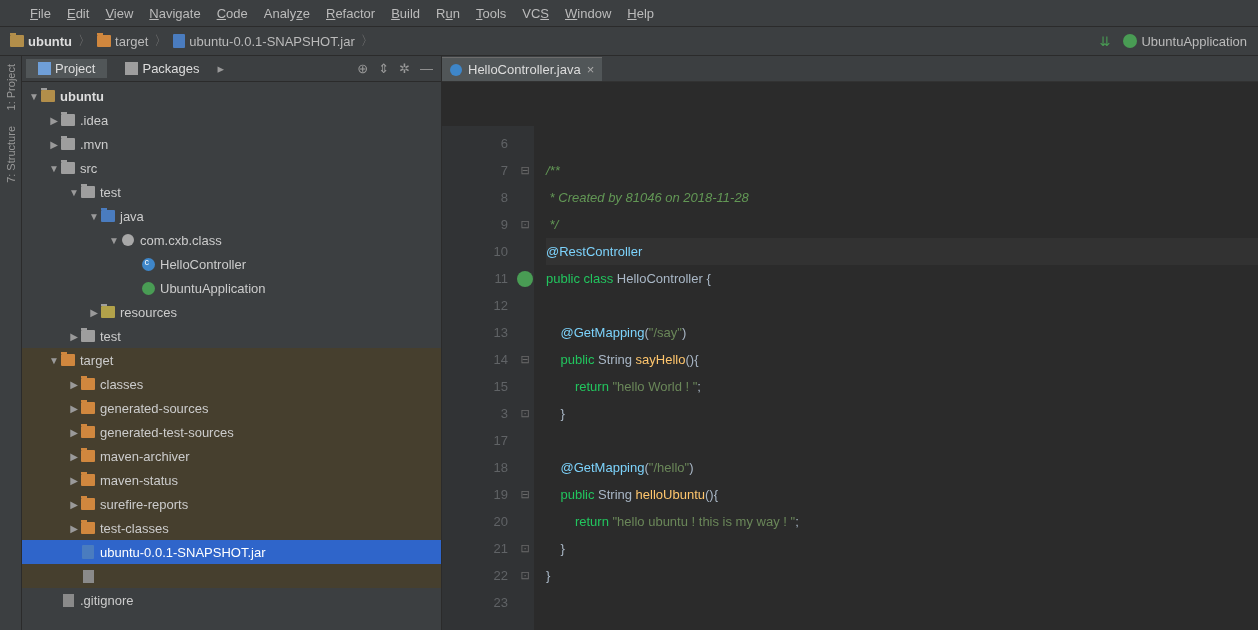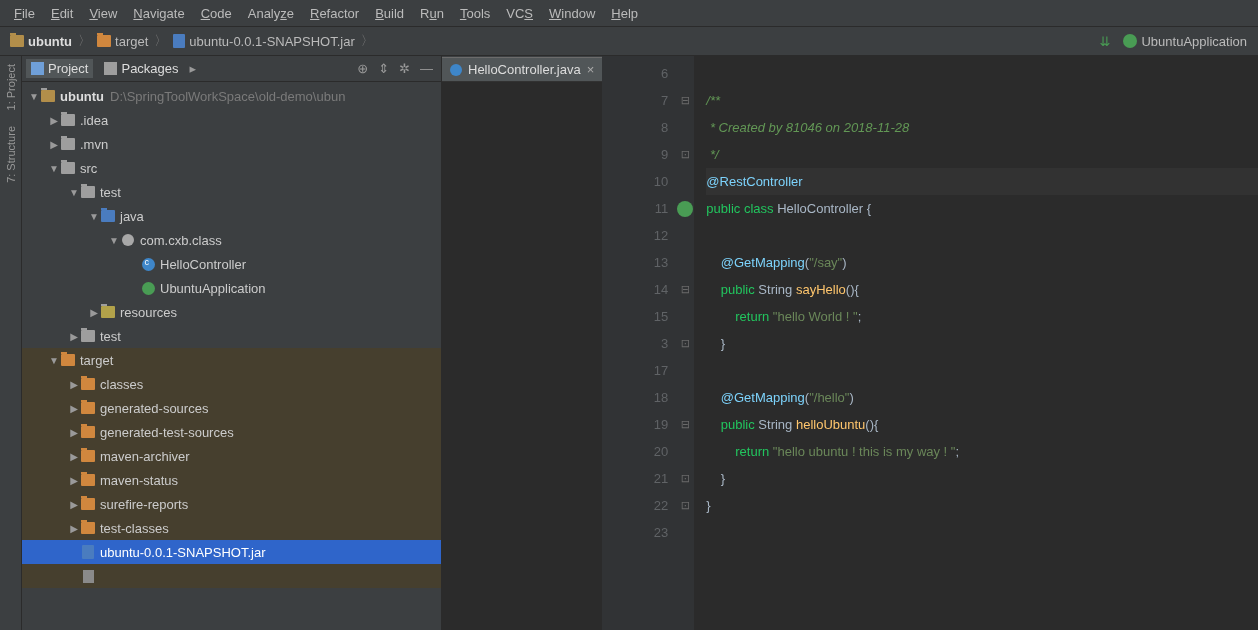--- a/index.html
+++ b/index.html
@@ -1,19 +1,19 @@
 <!DOCTYPE html>
 <html><head>
 <meta charset="utf-8">
 <style>
 * { margin:0; padding:0; box-sizing:border-box; font-family:"Segoe UI",Arial,sans-serif; font-size:13px; }
 body { background:#3c3f41; color:#bbb; width:1258px; height:630px; overflow:hidden; }
 
 
-.menubar { height:26px; background:#3c3f41; display:flex; align-items:center; padding:0 6px; color:#bbb; }
+.menubar { height:26px; background:#3c3f41; display:flex; align-items:center; padding:0 22px; color:#bbb; }
 .menubar span { padding:0 8px; cursor:default; }
 .menubar u { text-decoration:underline; }
 
 
 .navrow { height:30px; background:#3c3f41; border-top:1px solid #2b2b2b; border-bottom:1px solid #2b2b2b; display:flex; align-items:center; padding:0 6px; color:#bbb; position:relative; }
 .crumb { display:flex; align-items:center; gap:4px; padding:0 4px 0 4px; height:22px;}
 .arrow-sep { color:#777; padding:0 2px; }
 .fld-ico { width:14px; height:12px; background:#b28e4a; border-radius:1px; display:inline-block; position:relative; }
 .fld-ico::before { content:""; position:absolute; top:-2px; left:0; width:6px; height:2px; background:#b28e4a; }
 .fld-orange::before, .fld-orange{ background:#d0873e; }
@@ -25,21 +25,21 @@
 
 .main { display:flex; height:574px; }
 
 
 .vstrip { width:22px; background:#3c3f41; border-right:1px solid #2b2b2b; display:flex; flex-direction:column; align-items:center; }
 .vstrip .vt { writing-mode:vertical-rl; transform:rotate(180deg); color:#999; padding:8px 0; font-size:11px; cursor:default;}
 
 
 .sidebar { width:420px; background:#3c3f41; border-right:1px solid #2b2b2b; display:flex; flex-direction:column; }
 .side-top { height:26px; display:flex; align-items:center; border-bottom:1px solid #2b2b2b; padding:0 4px; gap:6px; color:#ddd;}
-.side-tab { display:flex; align-items:center; gap:4px; padding:2px 5px; }
+.side-tab { display:flex; align-items:center; gap:4px; padding:2px 12px; }
 .side-tab.active { background:#515658; }
 .sq-ico { width:13px; height:13px; background:#6f9fd8; display:inline-block; }
 .side-tools { margin-left:auto; display:flex; gap:10px; color:#9a9a9a; padding-right:4px;}
 
 .tree { flex:1; overflow:hidden; background:#3c3f41; padding-top:2px;}
 .node { display:flex; align-items:center; height:24px; color:#ccc; white-space:nowrap;}
 .chev { width:12px; display:inline-flex; justify-content:center; color:#9a9a9a; font-size:10px;}
 .node .lbl { padding-left:4px; }
 .node.bold .lbl { font-weight:bold; color:#ddd;}
 .node.sel { background:#2f65ca; color:#fff;}
@@ -52,21 +52,21 @@
 .pkg { width:12px; height:12px; border-radius:50%; background:#a8a8a8; display:inline-block;}
 .cls { width:13px; height:13px; border-radius:50%; background:#3e86c9; display:inline-block; position:relative;}
 .cls::after{content:"c"; position:absolute; color:#fff; font-size:9px; left:3px; top:-1px;}
 .app { width:13px; height:13px; border-radius:50%; background:#499c54; display:inline-block;}
 .jar { width:12px; height:14px; background:#4a7cbf; display:inline-block; border-radius:1px;}
 .file { width:11px; height:13px; background:#8a8a8a; display:inline-block;}
 .hl-bg { background:rgba(78,63,31,0.55);} 
 .proj-path { color:#7a7a7a; padding-left:6px;}
 
 
-.editor { flex:1; display:flex; background:#2b2b2b; }
+.editor { flex:1; display:flex; flex-direction:column; background:#2b2b2b;gap:44px; }
 .tabs { height:26px; background:#3c3f41; display:flex; align-items:flex-end; border-bottom:1px solid #323232; }
 .etab { display:flex; align-items:center; gap:6px; height:24px; padding:0 8px; background:#515658; color:#ddd; border-top:1px solid #6b6b6b; }
 .etab .cls-ico { width:12px;height:12px;border-radius:50%;background:#3e86c9;display:inline-block;}
 .etab .x { color:#aaa; cursor:default;}
 .code { flex:1; display:flex; font-family:Consolas,monospace; font-size:14px; line-height:27px;}
 .gutter { width:74px; background:#313335; color:#606366; text-align:right; padding:4px 8px 0 0;}
 .gutter div { height:27px;}
 .fold { width:18px; background:#313335; padding-top:4px;}
 .fold div { height:27px; display:flex; align-items:center; justify-content:center; color:#6a6a6a; font-size:11px;}
 .src { flex:1; padding:4px 0 0 12px; color:#a9b7c6;}
@@ -152,21 +152,20 @@
     </div>
 
     <div class="tree">
       <div class="node bold">
         <span class="ind" style="width:6px;"></span>
           <span class="chev">▼</span>
         <span class="ico">
             <span class="fld" style="background:#b28e4a;"></span>
           </span>
         <span class="lbl">ubuntu</span>
-        <span class="proj-path">D:\SpringToolWorkSpace\old-demo\ubun</span>
       </div>
       <div class="node">
           <span class="ind" style="width:26px;"></span>
           <span class="chev">▶</span>
           <span class="ico">
             <span class="fld"></span>
           </span>
           <span class="lbl">.idea</span>
         </div>
       <div class="node">
@@ -309,20 +308,27 @@
           <span class="ico">
             <span class="jar"></span>
           </span>
           <span class="lbl">ubuntu-0.0.1-SNAPSHOT.jar</span>
         </div>
       <div class="node hl-bg">
           <span class="ind" style="width:58px;"></span>
           <span class="ico">
             <span class="file"></span>
           </span>
+        </div>
+      <div class="node">
+          <span class="ind" style="width:38px;"></span>
+          <span class="ico">
+            <span class="file"></span>
+          </span>
+          <span class="lbl">.gitignore</span>
         </div>
     </div>
   </div>
 
   <div class="editor">
     <div class="tabs">
       <div class="etab">
         <span class="cls-ico"></span>
         <span>HelloController.java</span>
         <span class="x">×</span>

